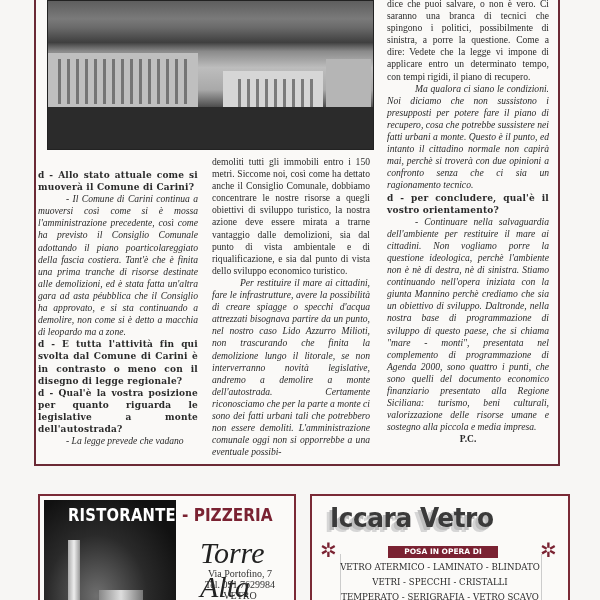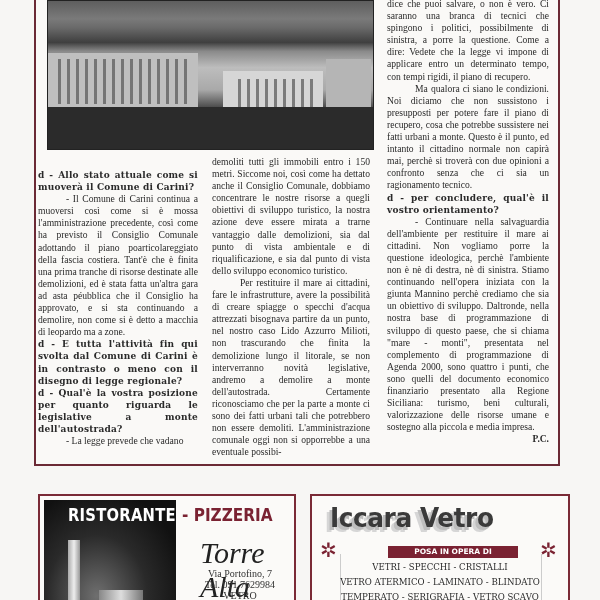--- a/index.html
+++ b/index.html
@@ -20,22 +20,22 @@
       linear-gradient(180deg, #5e5e5e 0%, #7a7a7a 12%, #6a6a6a 18%, #3f3f3f 28%, #8a8a8a 34%, #bdbdbd 45%, #a9a9a9 60%, #3a3a3a 74%, #262626 100%);
     border: 1px solid #222;
     overflow: hidden;
   }
   .photo .bld { position: absolute; background: #c9c9c9; }
   .photo .win { position: absolute; background: repeating-linear-gradient(90deg, #555 0 3px, transparent 3px 9px); opacity: .7; }
   .photo .trees { position: absolute; left: 0; right: 0; bottom: 0; height: 42px; background: #2b2b2b; }
   .col { position: absolute; font-size: 9.6px; line-height: 12.1px; text-align: justify; }
   .col p { margin: 0; }
   .q { font-weight: bold; font-family: "DejaVu Serif", serif; font-size: 9px; line-height: 12.1px; letter-spacing: .2px; }
-  .ind { text-indent: 28px; }
-  .sig { text-align: right; font-weight: bold; font-size: 9.5px; margin-top: 4px; }
+  .ind { text-indent: 28px; font-style: italic; }
+  .sig { text-align: center; font-weight: bold; font-size: 9.5px; margin-top: 4px; }
   .col1 { left: 38px; top: 156px; width: 160px; margin-top: 13px; }
   .col2 { left: 212px; top: 156px; width: 158px; }
   .col3 { left: 387px; top: -2px; width: 162px; }
 
   .ad1 {
     position: absolute; left: 38px; top: 494px; width: 258px; height: 120px;
     border: 2px solid #7a2a36; background: #fbfaf8; box-sizing: border-box;
   }
   .ad1 .night {
     position: absolute; left: 4px; top: 4px; width: 132px; height: 120px;
@@ -58,21 +58,21 @@
     position: absolute; left: 310px; top: 494px; width: 260px; height: 120px;
     border: 2px solid #7a2a36; background: #fbfaf8; box-sizing: border-box;
   }
   .ad2 .logo {
     position: absolute; left: 18px; top: 6px; font-family: "DejaVu Sans", sans-serif; font-weight: bold; font-size: 27px;
     color: #3a3a3a; letter-spacing: -.5px; transform: scaleX(.92); transform-origin: left;
     text-shadow: -3px 3px 0 #bdbdbd, -6px 5px 0 #d6d6d6;
   }
   .ad2 .star { position: absolute; top: 44px; color: #7a2232; font-size: 20px; line-height: 20px; }
   .ad2 .posa {
-    position: absolute; left: 76px; top: 50px; width: 130px; height: 12px; background: #7a2232; color: #fff;
+    position: absolute; left: 76px; top: 50px; width: 110px; height: 12px; background: #7a2232; color: #fff;
     font-family: "DejaVu Sans", sans-serif; font-weight: bold; font-size: 7.5px; line-height: 12px; text-align: center;
   }
   .ad2 .list { position: absolute; left: 10px; top: 64px; width: 236px; text-align: center; font-family: "DejaVu Serif", serif; font-size: 8.6px; line-height: 15px; color: #2a2a2a; }
   .ad2 .list div { white-space: nowrap; }
   .ad2 .inner { position: absolute; left: 28px; top: 58px; width: 200px; height: 70px; border-left: 1px solid #ccc; border-right: 1px solid #ccc; }
 </style>
 </head>
 <body>
 
 <div class="frame"></div>
@@ -122,17 +122,17 @@
   </div>
 </div>
 
 <div class="ad2">
   <div class="logo">Iccara Vetro</div>
   <div class="inner"></div>
   <div class="star" style="left:8px;">✲</div>
   <div class="star" style="left:228px;">✲</div>
   <div class="posa">POSA IN OPERA DI</div>
   <div class="list">
+    <div>VETRO ATERMICO - LAMINATO - BLINDATO</div>
     <div>VETRI - SPECCHI - CRISTALLI</div>
-    <div>VETRO ATERMICO - LAMINATO - BLINDATO</div>
     <div>TEMPERATO - SERIGRAFIA - VETRO SCAVO</div>
   </div>
 </div>
 
 </body></html>

